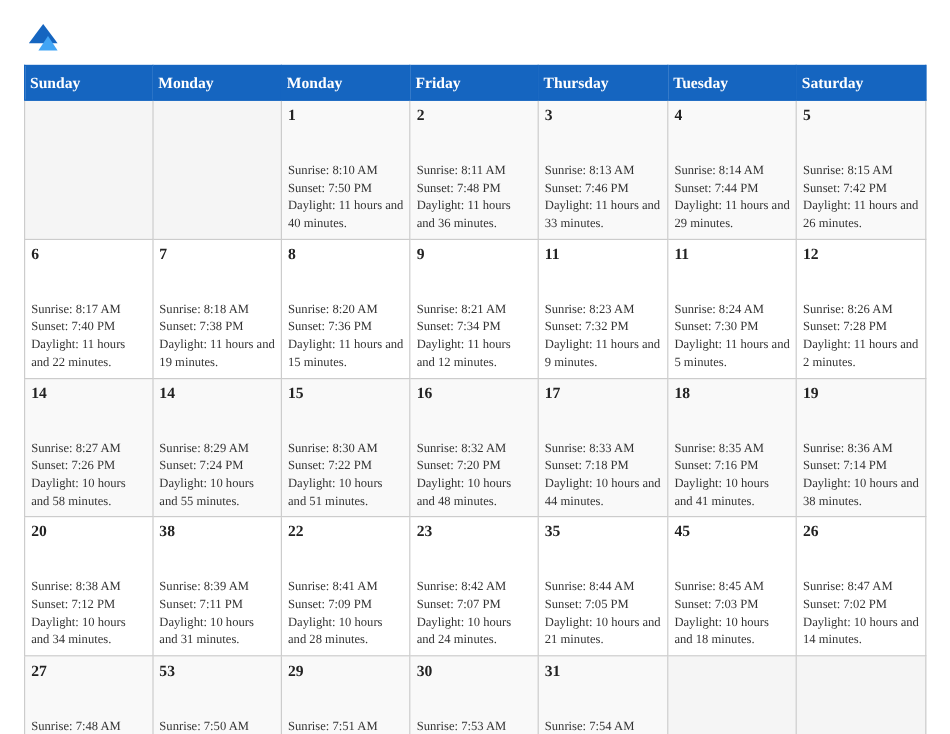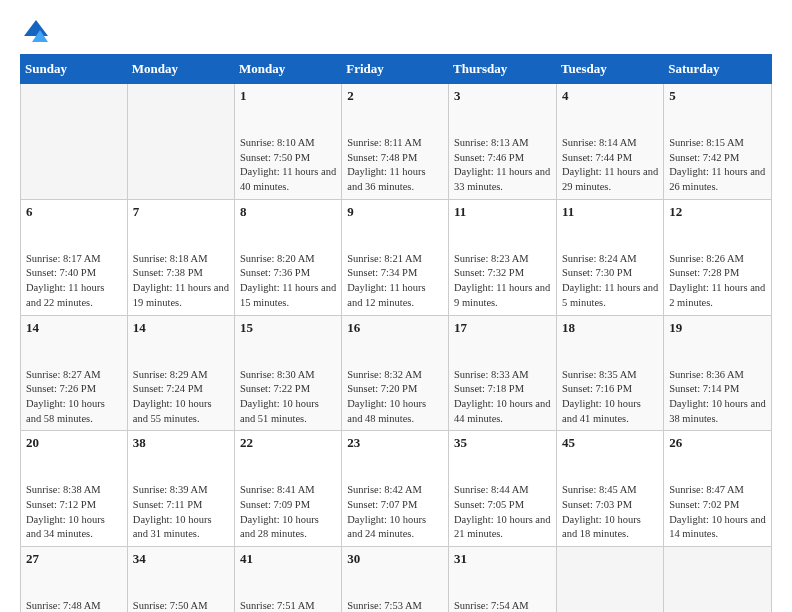--- a/index.html
+++ b/index.html
@@ -251,25 +251,25 @@
             <span class="day-num">26</span>
             <div class="cell-detail">Sunrise: 8:47 AM<br>Sunset: 7:02 PM<br>Daylight: 10 hours and 14 minutes.</div>
           </td>
         </tr>
         <tr>
           <td>
             <span class="day-num">27</span>
             <div class="cell-detail">Sunrise: 7:48 AM<br>Sunset: 6:00 PM<br>Daylight: 10 hours and 11 minutes.</div>
           </td>
           <td>
-            <span class="day-num">34</span>
+            <span class="day-num">53</span>
             <div class="cell-detail">Sunrise: 7:50 AM<br>Sunset: 5:58 PM<br>Daylight: 10 hours and 8 minutes.</div>
           </td>
           <td>
-            <span class="day-num">41</span>
+            <span class="day-num">29</span>
             <div class="cell-detail">Sunrise: 7:51 AM<br>Sunset: 5:56 PM<br>Daylight: 10 hours and 5 minutes.</div>
           </td>
           <td>
             <span class="day-num">30</span>
             <div class="cell-detail">Sunrise: 7:53 AM<br>Sunset: 5:55 PM<br>Daylight: 10 hours and 1 minute.</div>
           </td>
           <td>
             <span class="day-num">31</span>
             <div class="cell-detail">Sunrise: 7:54 AM<br>Sunset: 5:53 PM<br>Daylight: 9 hours and 58 minutes.</div>
           </td>

